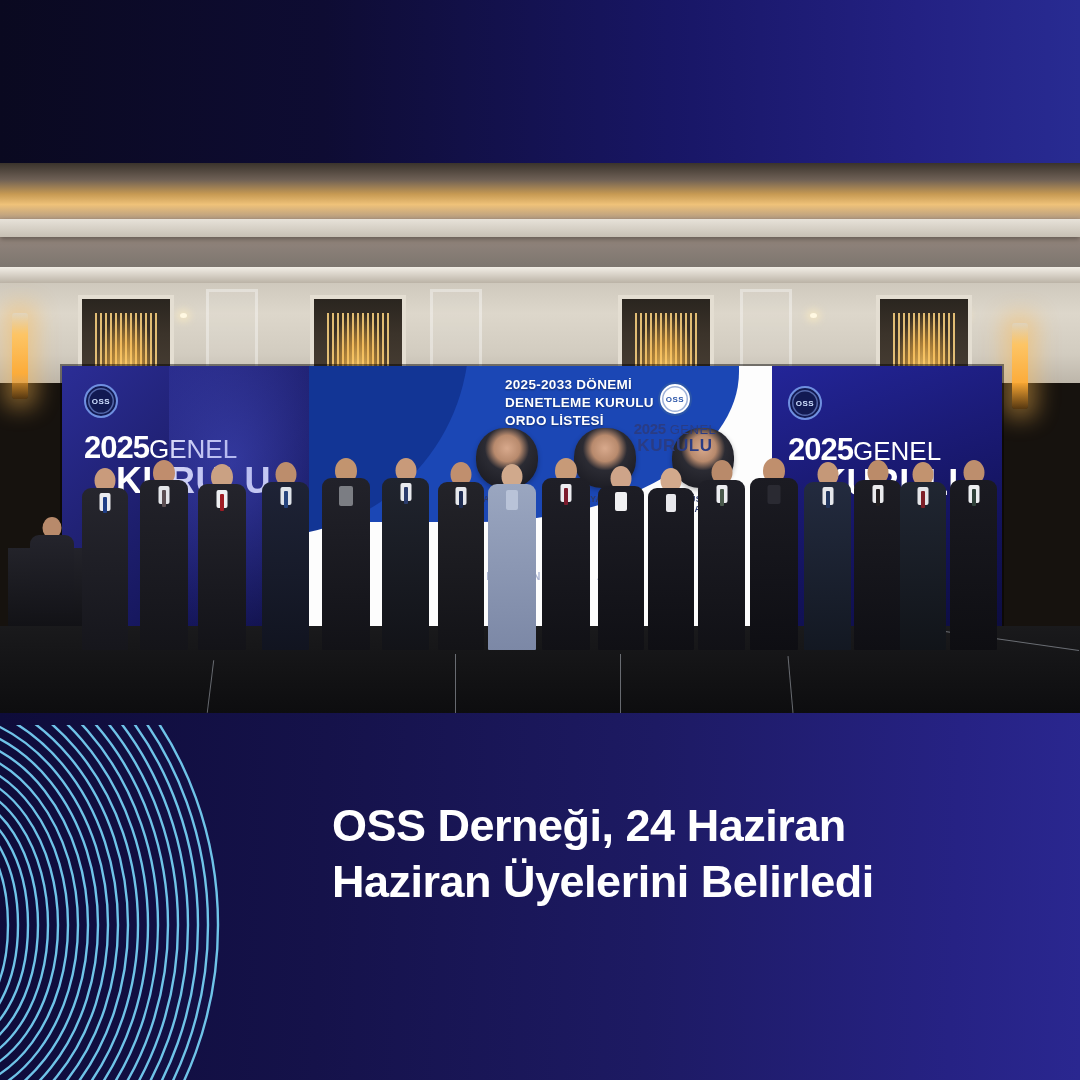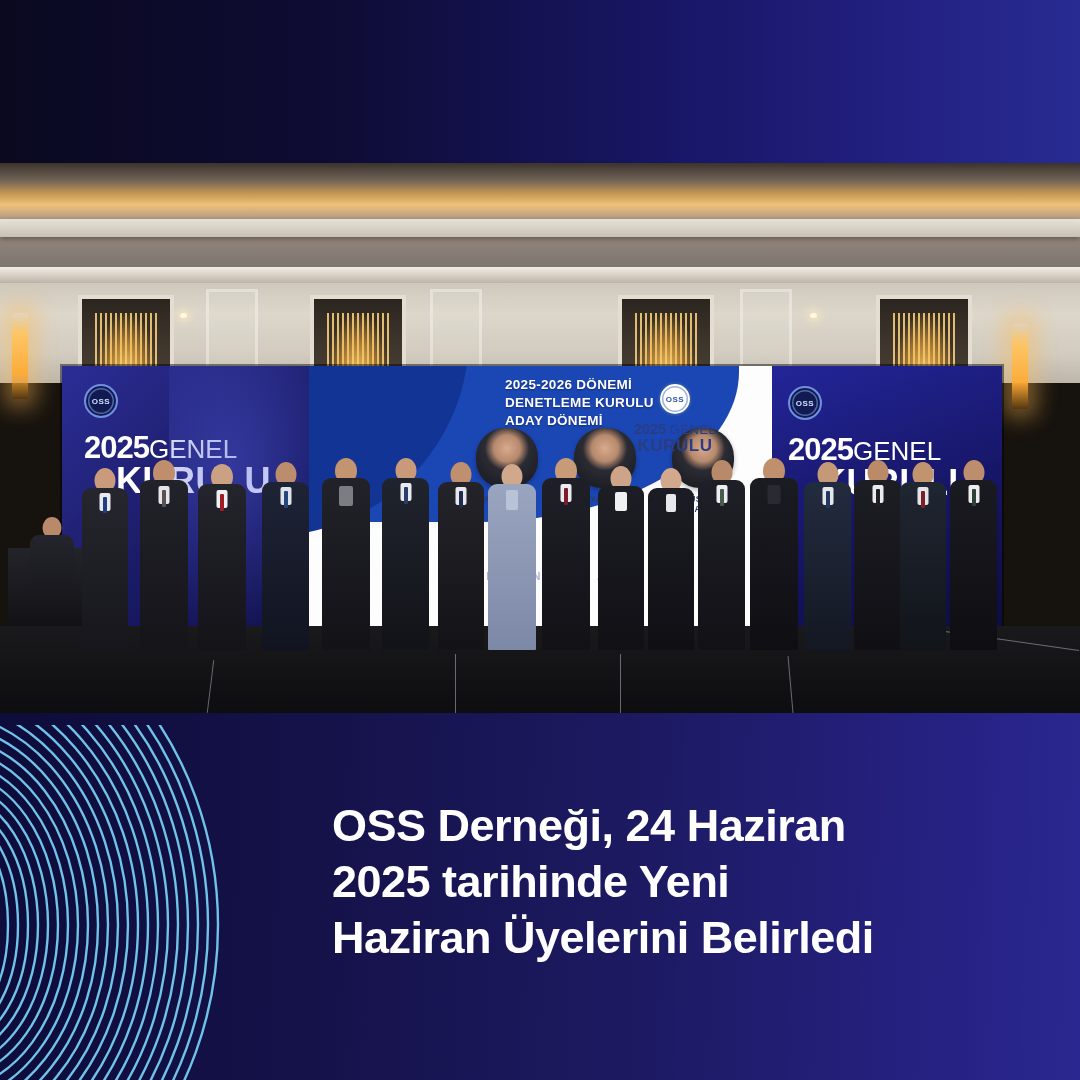--- a/index.html
+++ b/index.html
@@ -260,23 +260,23 @@
           </div>
           <div class="bl-2">KURULU</div>
         </div>
       </div>
 
       <div class="bd-center">
         <div class="bd-blue-shape"></div>
         <div class="bd-blue-shape2"></div>
 
         <div class="screen-title">
-          <div>2025-2026 DÖNEMİ</div>
+          <div>2025-2033 DÖNEMİ</div>
           <div>DENETLEME KURULU</div>
-          <div>ADAY DÖNEMİ</div>
+          <div>ORDO LİSTESİ</div>
         </div>
 
         <div class="cand" style="left:150px;">
           <div class="cand-photo"></div>
           <div class="cand-name">AZİZ KAYA</div>
         </div>
         <div class="cand" style="left:248px;">
           <div class="cand-photo"></div>
           <div class="cand-name">HAYATİ KAN</div>
         </div>
@@ -453,18 +453,17 @@
         <ellipse cx="243" cy="200" rx="265" ry="298"></ellipse>
         <ellipse cx="240" cy="200" rx="278" ry="310"></ellipse>
         <ellipse cx="237" cy="200" rx="291" ry="322"></ellipse>
         <ellipse cx="234" cy="200" rx="304" ry="334"></ellipse>
         <ellipse cx="231" cy="200" rx="317" ry="346"></ellipse>
       </g>
     </svg>
 
     <div class="headline">
       <div>OSS Derneği, 24 Haziran</div>
-      <div>2025 tarihinde Yeni</div>
       <div>Haziran Üyelerini Belirledi</div>
     </div>
   </div>
 
 </div>
 
 </body></html>

